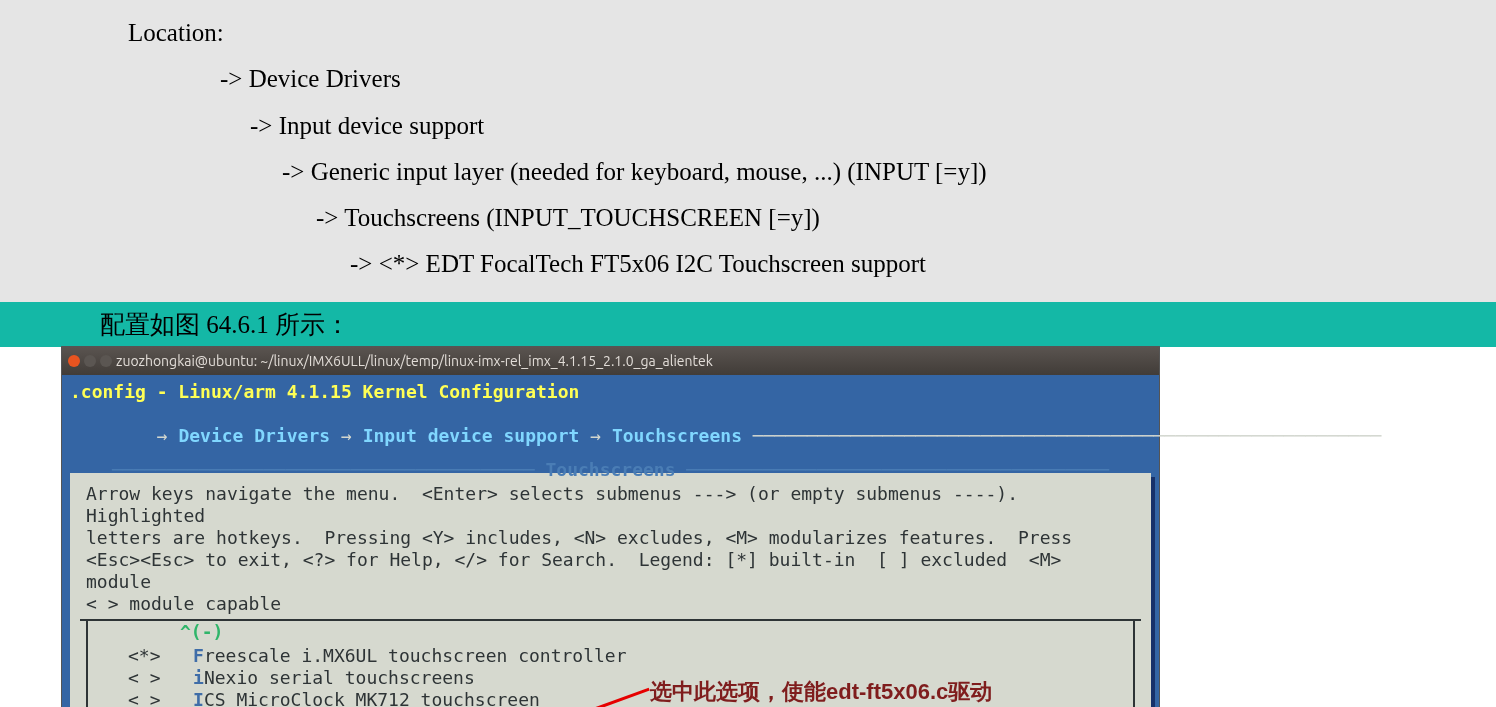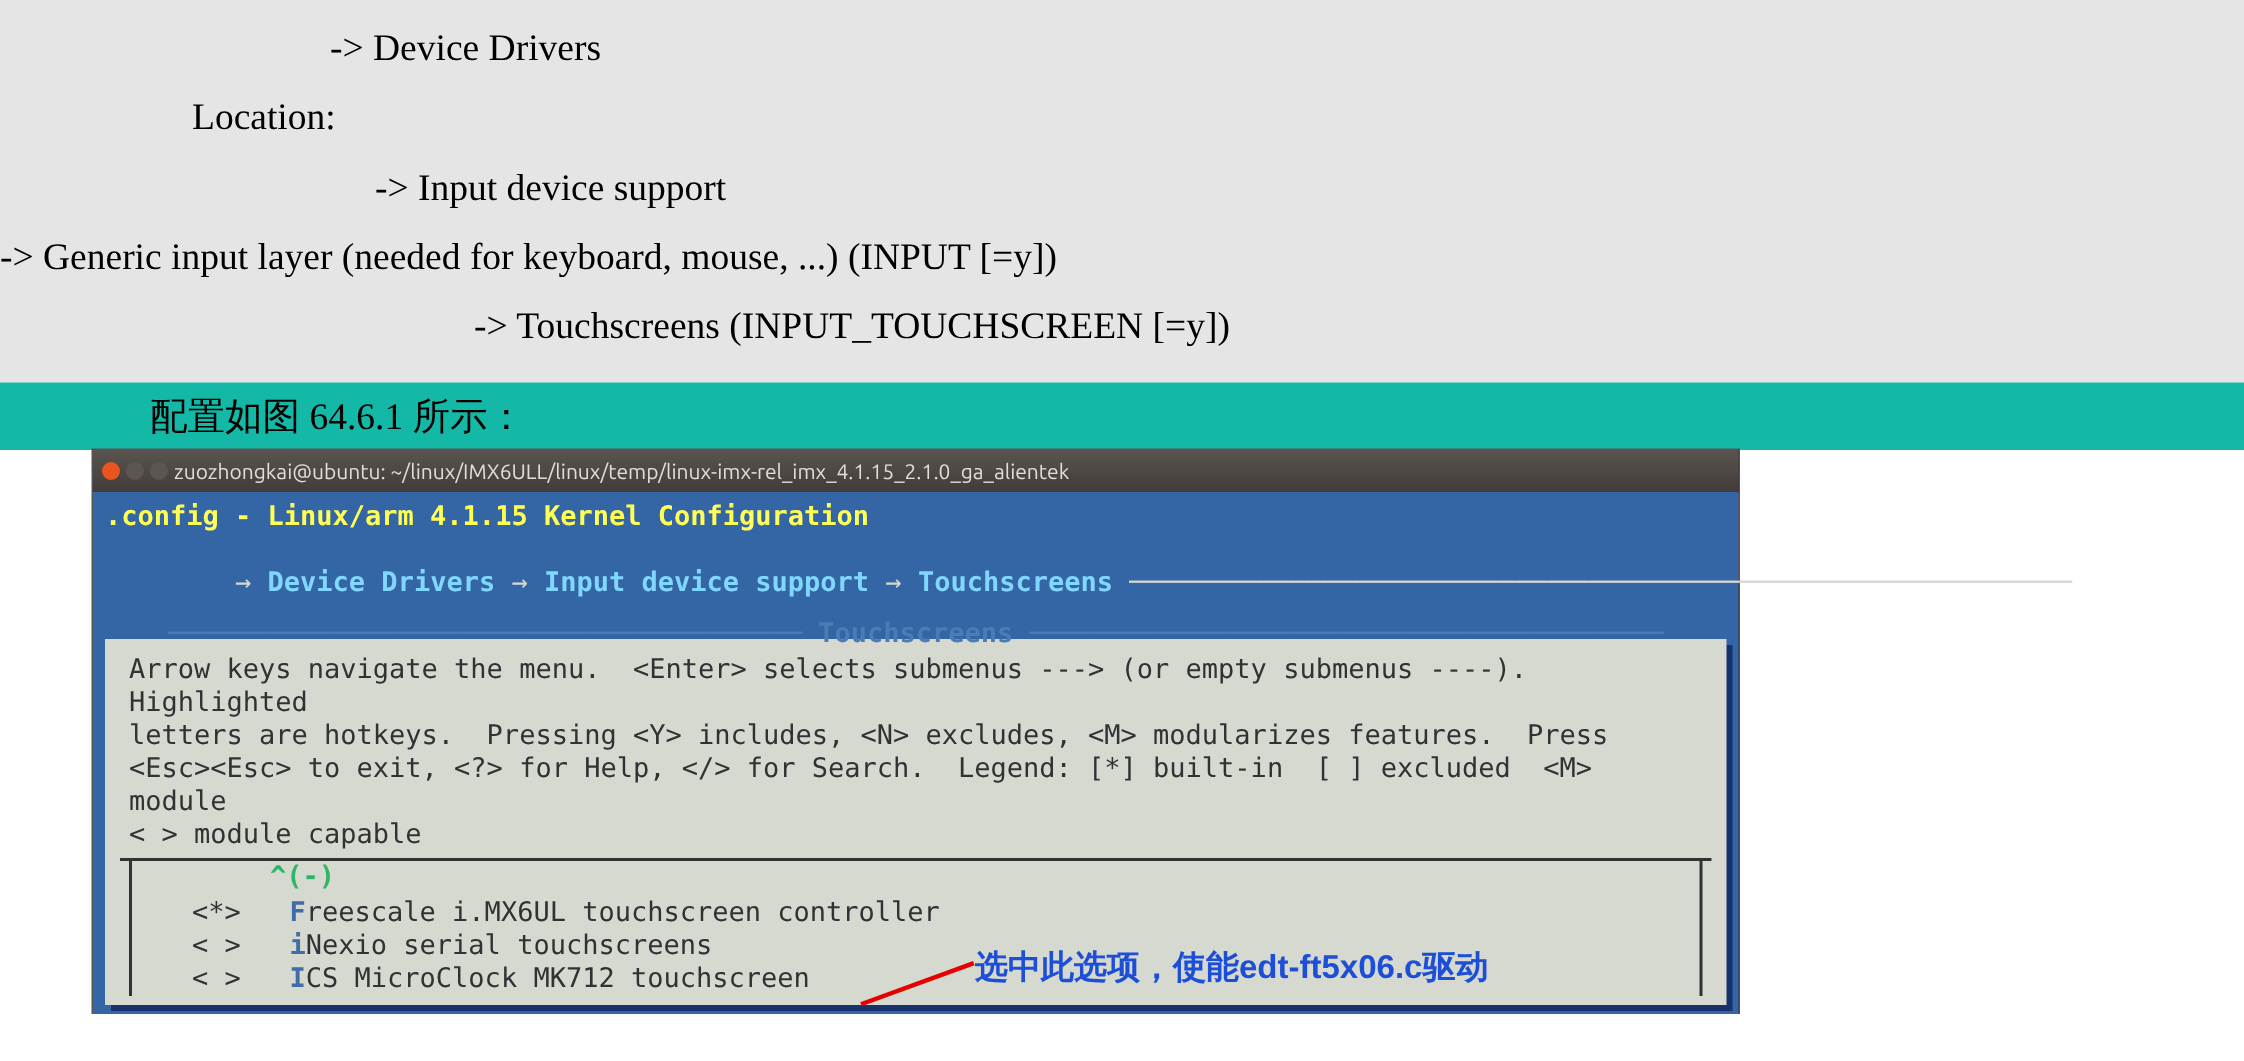--- a/index.html
+++ b/index.html
@@ -19,21 +19,21 @@
   .loc-block {
     background: #e5e5e5;
     padding: 10px 0 14px 0;
     font-size: 25px;
     line-height: 1.85;
   }
   .loc-line { white-space: pre; }
   .loc0 { padding-left: 128px; }
   .loc1 { padding-left: 220px; }
   .loc2 { padding-left: 250px; }
-  .loc3 { }
+  .loc3 { padding-left: 282px; }
   .loc4 { padding-left: 316px; }
   .loc5 { padding-left: 350px; }
 
   .caption-line {
     font-size: 25px;
     padding: 6px 0 6px 100px;
     background: #14b8a6;
   }
 
   
@@ -119,21 +119,21 @@
     position: relative;
     top: -2px;
   }
   .opt-row {
     white-space: pre;
     padding-left: 40px;
   }
   .opt-row .hot { color: #3f6da8; font-weight: bold; }
   .anno-text {
     position: absolute;
-    color: #1d4ed8;
+    color: #7f1d1d;
     font-family: "Microsoft YaHei", "SimHei", sans-serif;
     font-weight: bold;
     font-size: 22px;
     white-space: nowrap;
   }
   .anno-line {
     position: absolute;
     height: 0;
     border-top: 3px solid #e60000;
     transform-origin: left center;
@@ -153,25 +153,26 @@
     background: #d96c3a;
     border-radius: 2px;
   }
 </style>
 </head>
 <body>
 
 <div class="page">
 
   <div class="loc-block">
+    <div class="loc-line loc0">Location:</div>
     <div class="loc-line loc1">-&gt; Device Drivers</div>
-    <div class="loc-line loc0">Location:</div>
     <div class="loc-line loc2">-&gt; Input device support</div>
     <div class="loc-line loc3">-&gt; Generic input layer (needed for keyboard, mouse, ...) (INPUT [=y])</div>
     <div class="loc-line loc4">-&gt; Touchscreens (INPUT_TOUCHSCREEN [=y])</div>
+    <div class="loc-line loc5">-&gt; &lt;*&gt; EDT FocalTech FT5x06 I2C Touchscreen support</div>
   </div>
 
   <div class="caption-line">配置如图 64.6.1 所示：</div>
 
   <div class="term-wrap">
     <div class="titlebar">
       <span class="win-dot dot-close"></span>
       <span class="win-dot dot-min"></span>
       <span class="win-dot dot-max"></span>
       <span>zuozhongkai@ubuntu: ~/linux/IMX6ULL/linux/temp/linux-imx-rel_imx_4.1.15_2.1.0_ga_alientek</span>

